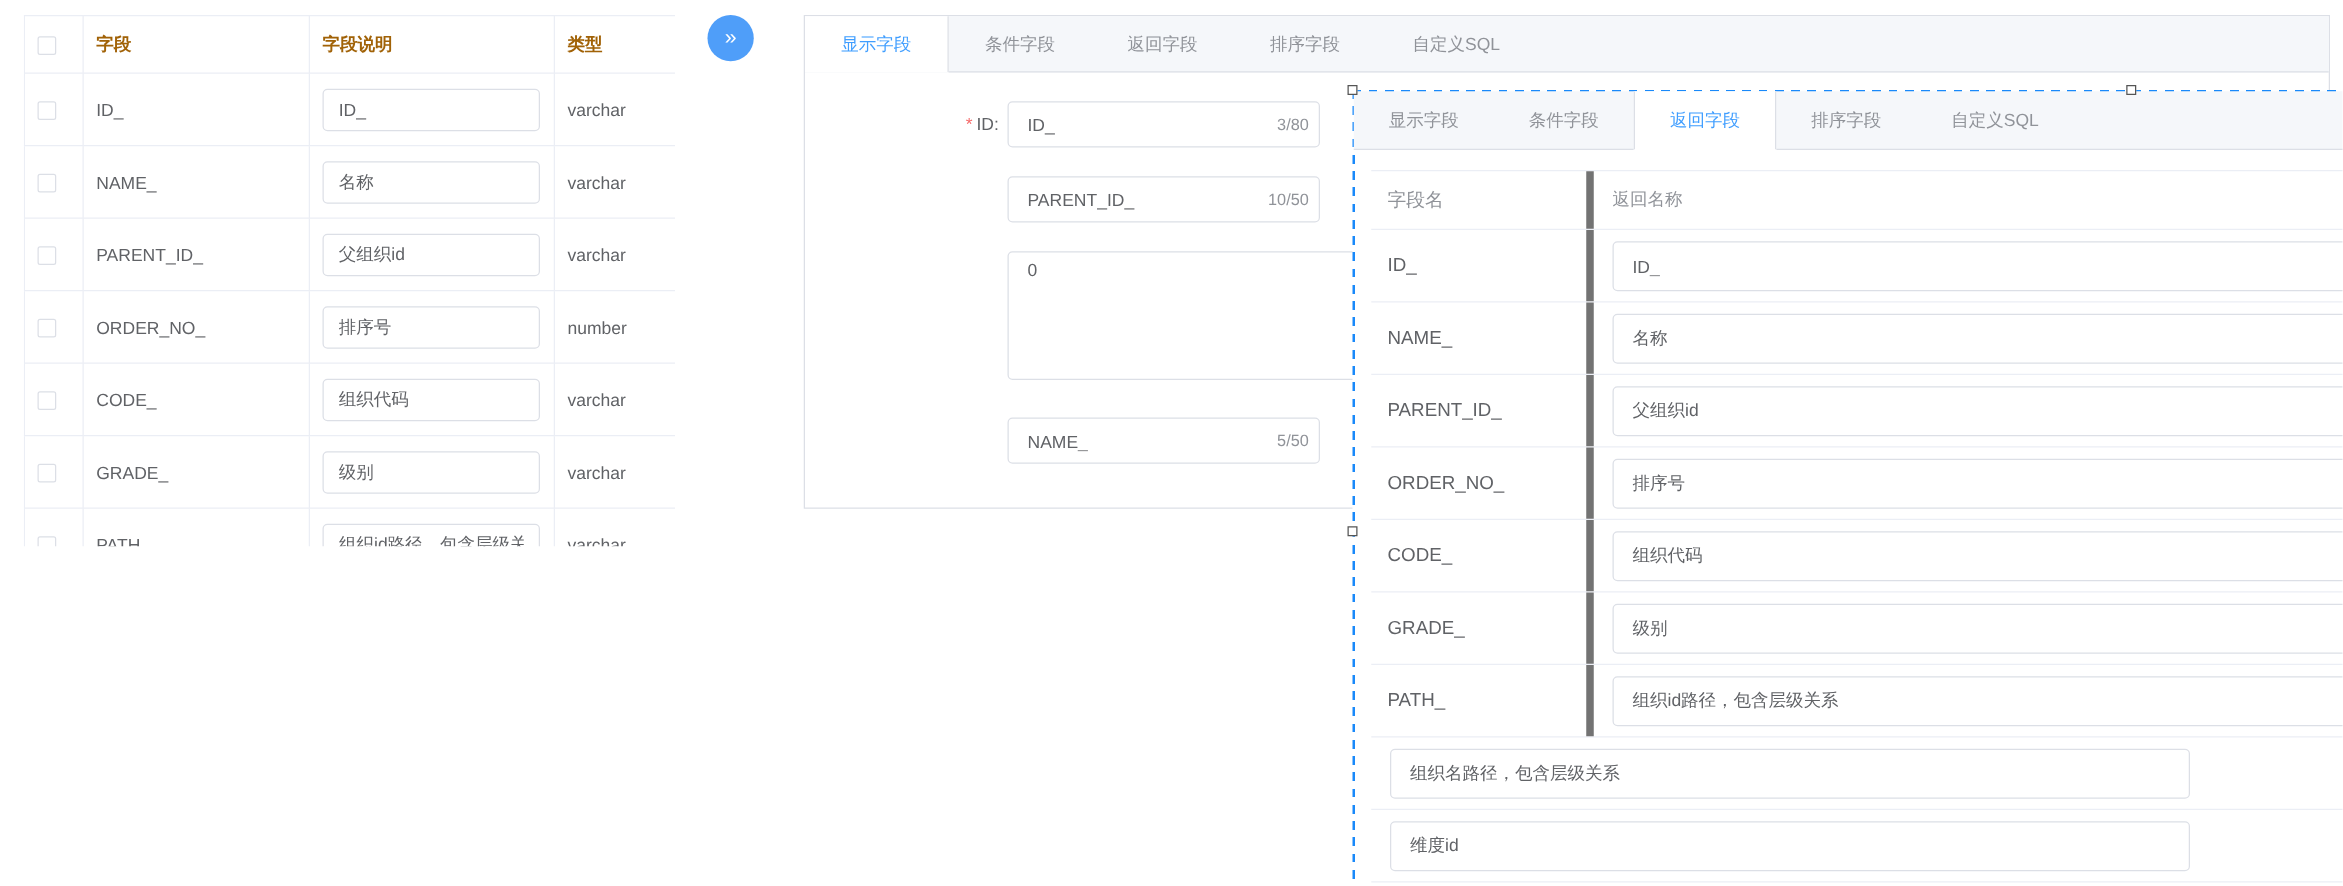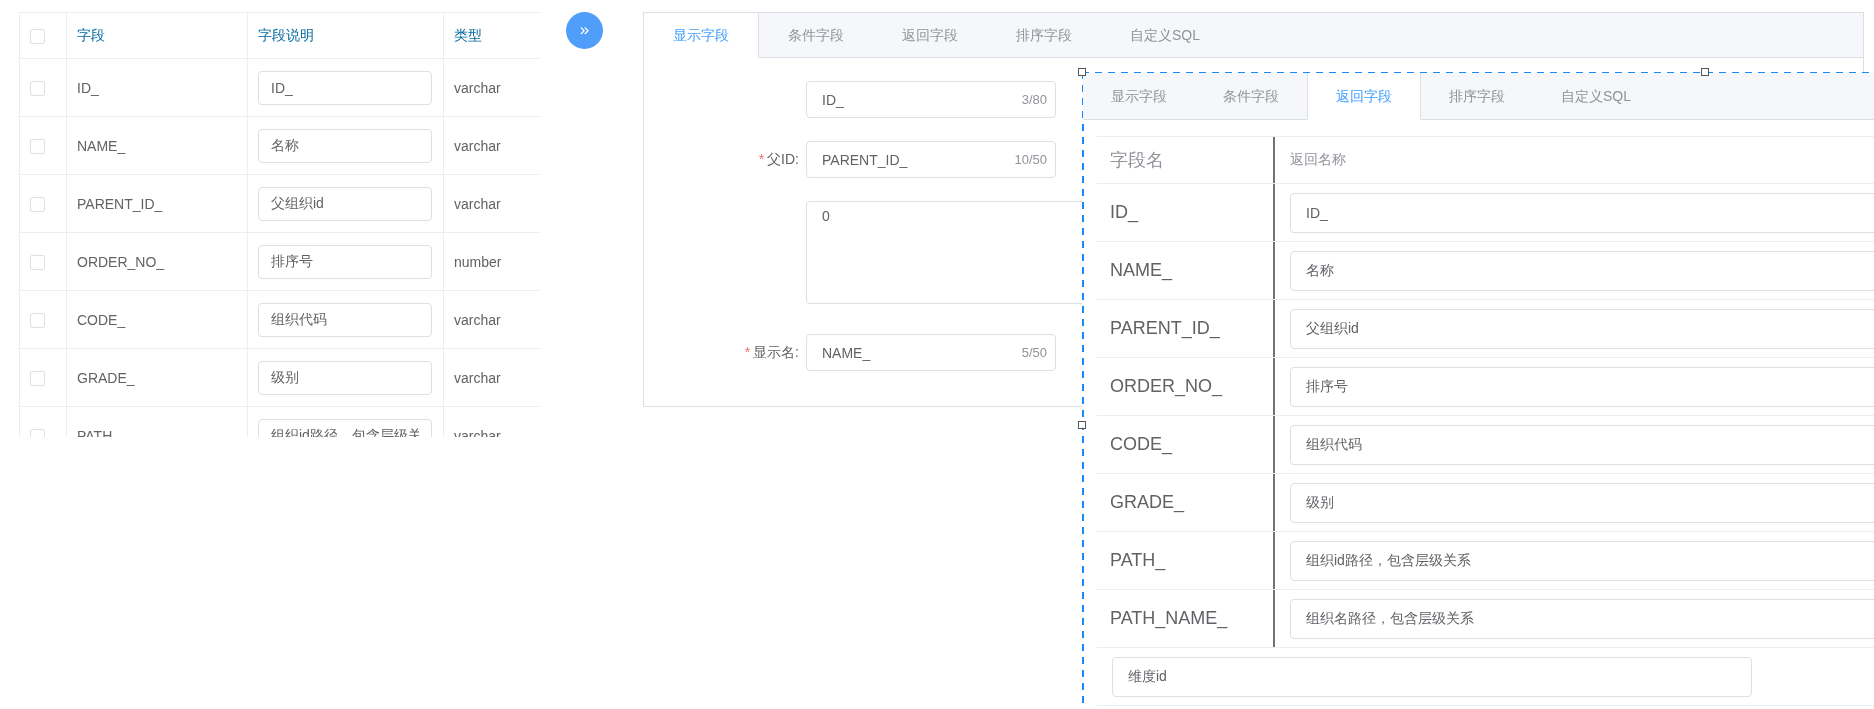--- a/index.html
+++ b/index.html
@@ -3,21 +3,21 @@
 <meta charset="utf-8">
 <style>
   * { box-sizing: border-box; margin: 0; padding: 0; }
   html, body { width: 1874px; height: 709px; overflow: hidden; background: #fff;
     font-family: "Liberation Sans", "DejaVu Sans", sans-serif; position: relative; }
 
   
   .left-section { position: absolute; left: 19px; top: 12px; width: 521px; height: 425px; overflow: hidden; }
   .ltable { border-collapse: collapse; table-layout: fixed; width: 521px; }
   .ltable th, .ltable td { border: 1px solid #EBEEF5; font-weight: normal; text-align: left; }
-  .ltable th { height: 46px; color: #0369a1; font-size: 14px; padding: 0 10px; }
+  .ltable th { height: 46px; color: #a16207; font-size: 14px; padding: 0 10px; font-weight: bold; }
   .ltable td { height: 58px; color: #606266; font-size: 14px; padding: 0 10px; }
   .col-check { width: 47px; } .col-field { width: 181px; } .col-desc { width: 196px; } .col-type { width: 97px; }
   .cell-center { text-align: center; }
   .checkbox { display: inline-block; width: 15px; height: 15px; border: 1px solid #DCDFE6; border-radius: 2px; background: #fff; vertical-align: middle; }
   .cell-input { width: 174px; height: 34px; border: 1px solid #DCDFE6; border-radius: 4px; padding: 0 12px; font-size: 14px; color: #606266; outline: none; background: #fff; white-space: nowrap; overflow: hidden; }
 
   
   .expander { position: absolute; left: 566px; top: 12px; width: 37px; height: 37px; border-radius: 50%; background: #4f9ef9; color: #fff; display: flex; align-items: center; justify-content: center; font-size: 17px; cursor: pointer; }
   .expander .glyph { line-height: 1; transform: translateY(-1px); }
 
@@ -42,21 +42,21 @@
   .float-panel { position: absolute; left: 1082px; top: 72px; width: 800px; height: 660px; background: #fff; z-index: 5; }
   .dash-top { position: absolute; left: 0; top: 0; width: 100%; height: 2px; background: repeating-linear-gradient(90deg, #1989fa 0 7px, transparent 7px 13px); }
   .dash-left { position: absolute; left: 0; top: 0; width: 2px; height: 100%; background: repeating-linear-gradient(180deg, #1989fa 0 7px, transparent 7px 13px); }
   .handle { position: absolute; width: 8px; height: 8px; background: #fff; border: 1px solid #555; z-index: 6; }
   .h-tl { left: -4px; top: -4px; } .h-tm { left: 619px; top: -4px; } .h-lm { left: -4px; top: 349px; }
 
   .fp-table { position: absolute; left: 15px; top: 64px; width: 840px; }
   .fp-row { display: flex; border-bottom: 1px solid #EBEEF5; align-items: center; }
   .fp-head { height: 48px; border-top: 1px solid #EBEEF5; }
   .fp-body { height: 58px; }
-  .fp-col1 { width: 178px; padding-left: 13px; border-right: 2px solid #737373; align-self: stretch; display: flex; align-items: center; font-size: 18px; color: #606266; }
+  .fp-col1 { width: 178px; padding-left: 13px; border-right: 6px solid #737373; align-self: stretch; display: flex; align-items: center; font-size: 15px; color: #606266; }
   .fp-head .fp-col1 { color: #909399; }
   .fp-col2 { flex: 1; padding-left: 15px; font-size: 14px; color: #909399; }
   .fp-input { width: 640px; height: 40px; border: 1px solid #DCDFE6; border-radius: 4px; padding: 0 15px; font-size: 14px; color: #606266; outline: none; background: #fff; }
 </style>
 </head>
 <body>
 
 <div class="left-section">
   <table class="ltable">
     <thead>
@@ -120,38 +120,35 @@
 
 <div class="main-panel">
   <div class="tabbar">
     <div class="tab active">显示字段</div>
     <div class="tab">条件字段</div>
     <div class="tab">返回字段</div>
     <div class="tab">排序字段</div>
     <div class="tab">自定义SQL</div>
   </div>
 
+  <div class="f-label" style="top:68px">
+    <span class="req">*</span><span>ID:</span>
+  </div>
   <div class="input-wrap" style="top:68px">
     <input class="f-input" value="ID_" style="">
     <span class="counter">3/80</span>
   </div>
 
-  <div class="f-label" style="top:128px">
-    <span class="req">*</span><span>父ID:</span>
-  </div>
   <div class="input-wrap" style="top:128px">
     <input class="f-input" value="PARENT_ID_" style="">
     <span class="counter">10/50</span>
   </div>
 
   <textarea class="f-textarea" style="">0</textarea>
 
-  <div class="f-label" style="top:321px">
-    <span class="req">*</span><span>显示名:</span>
-  </div>
   <div class="input-wrap" style="top:321px">
     <input class="f-input" value="NAME_" style="">
     <span class="counter">5/50</span>
   </div>
 </div>
 
 <div class="float-panel">
   <div class="dash-top"></div>
   <div class="dash-left"></div>
   <div class="handle h-tl"></div>
@@ -193,20 +190,19 @@
     </div>
     <div class="fp-row fp-body">
       <div class="fp-col1">GRADE_</div>
       <div class="fp-col2"><input class="fp-input" value="级别" style=""></div>
     </div>
     <div class="fp-row fp-body">
       <div class="fp-col1">PATH_</div>
       <div class="fp-col2"><input class="fp-input" value="组织id路径，包含层级关系" style=""></div>
     </div>
     <div class="fp-row fp-body">
-      <div class="fp-col1">PATH_NAME_</div>
       <div class="fp-col2"><input class="fp-input" value="组织名路径，包含层级关系" style=""></div>
     </div>
     <div class="fp-row fp-body">
       <div class="fp-col2"><input class="fp-input" value="维度id" style=""></div>
     </div>
   </div>
 </div>
 
 </body></html>

